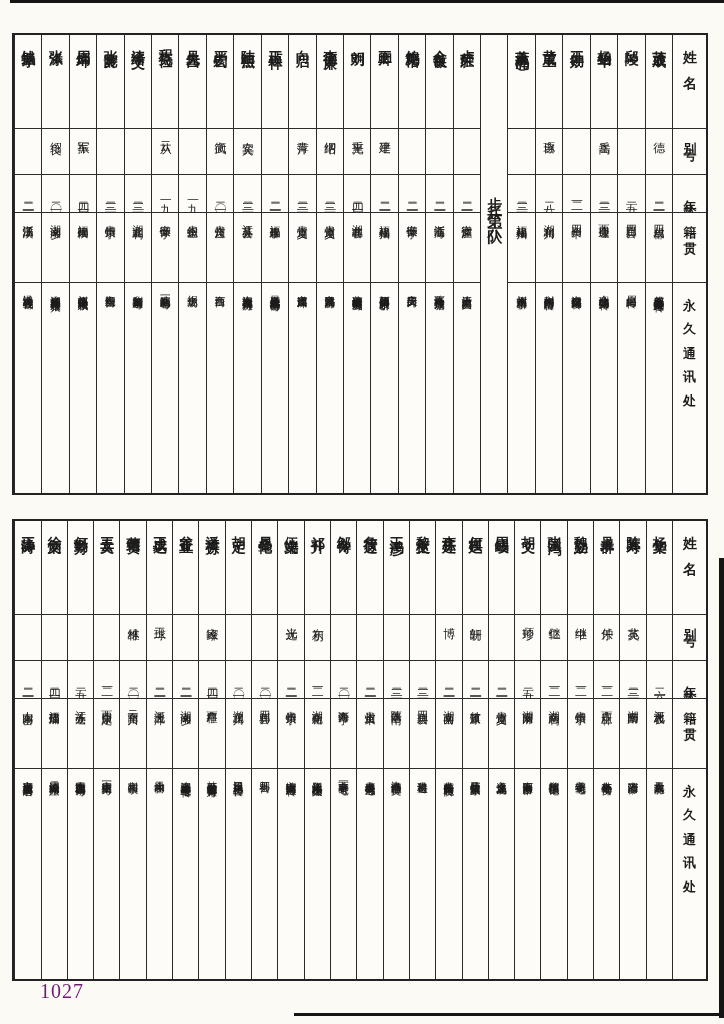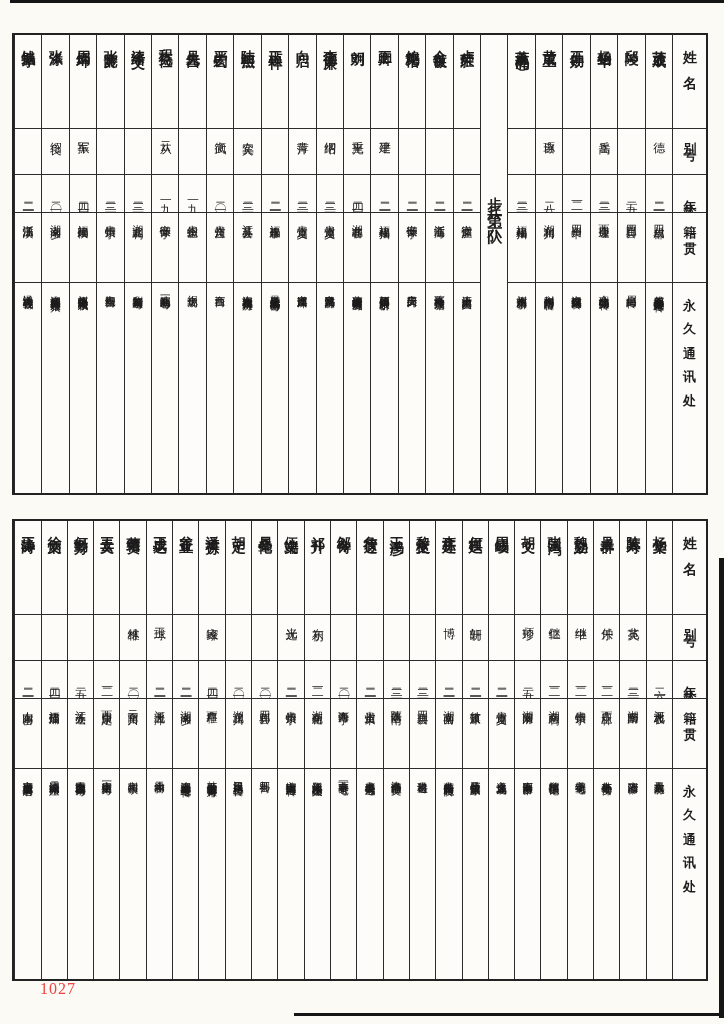--- a/index.html
+++ b/index.html
@@ -83,23 +83,23 @@
     font-size: 15px;
     font-weight: 600;
     letter-spacing: 8px;
     padding-top: 150px;
   }
 
   #page-number {
     position: absolute;
     left: 40px;
     top: 980px;
-    font-size: 16px;
+    font-size: 20px;
     letter-spacing: 1px;
-    color: #ef4444;
+    color: #701a75;
   }
 </style>
 </head>
 <body>
 
 <div class="scan-edge" id="edge-top"></div>
 <div class="scan-edge" id="edge-right"></div>
 <div class="scan-edge" id="edge-bottom"></div>
 
 <div class="band" id="band-top">

